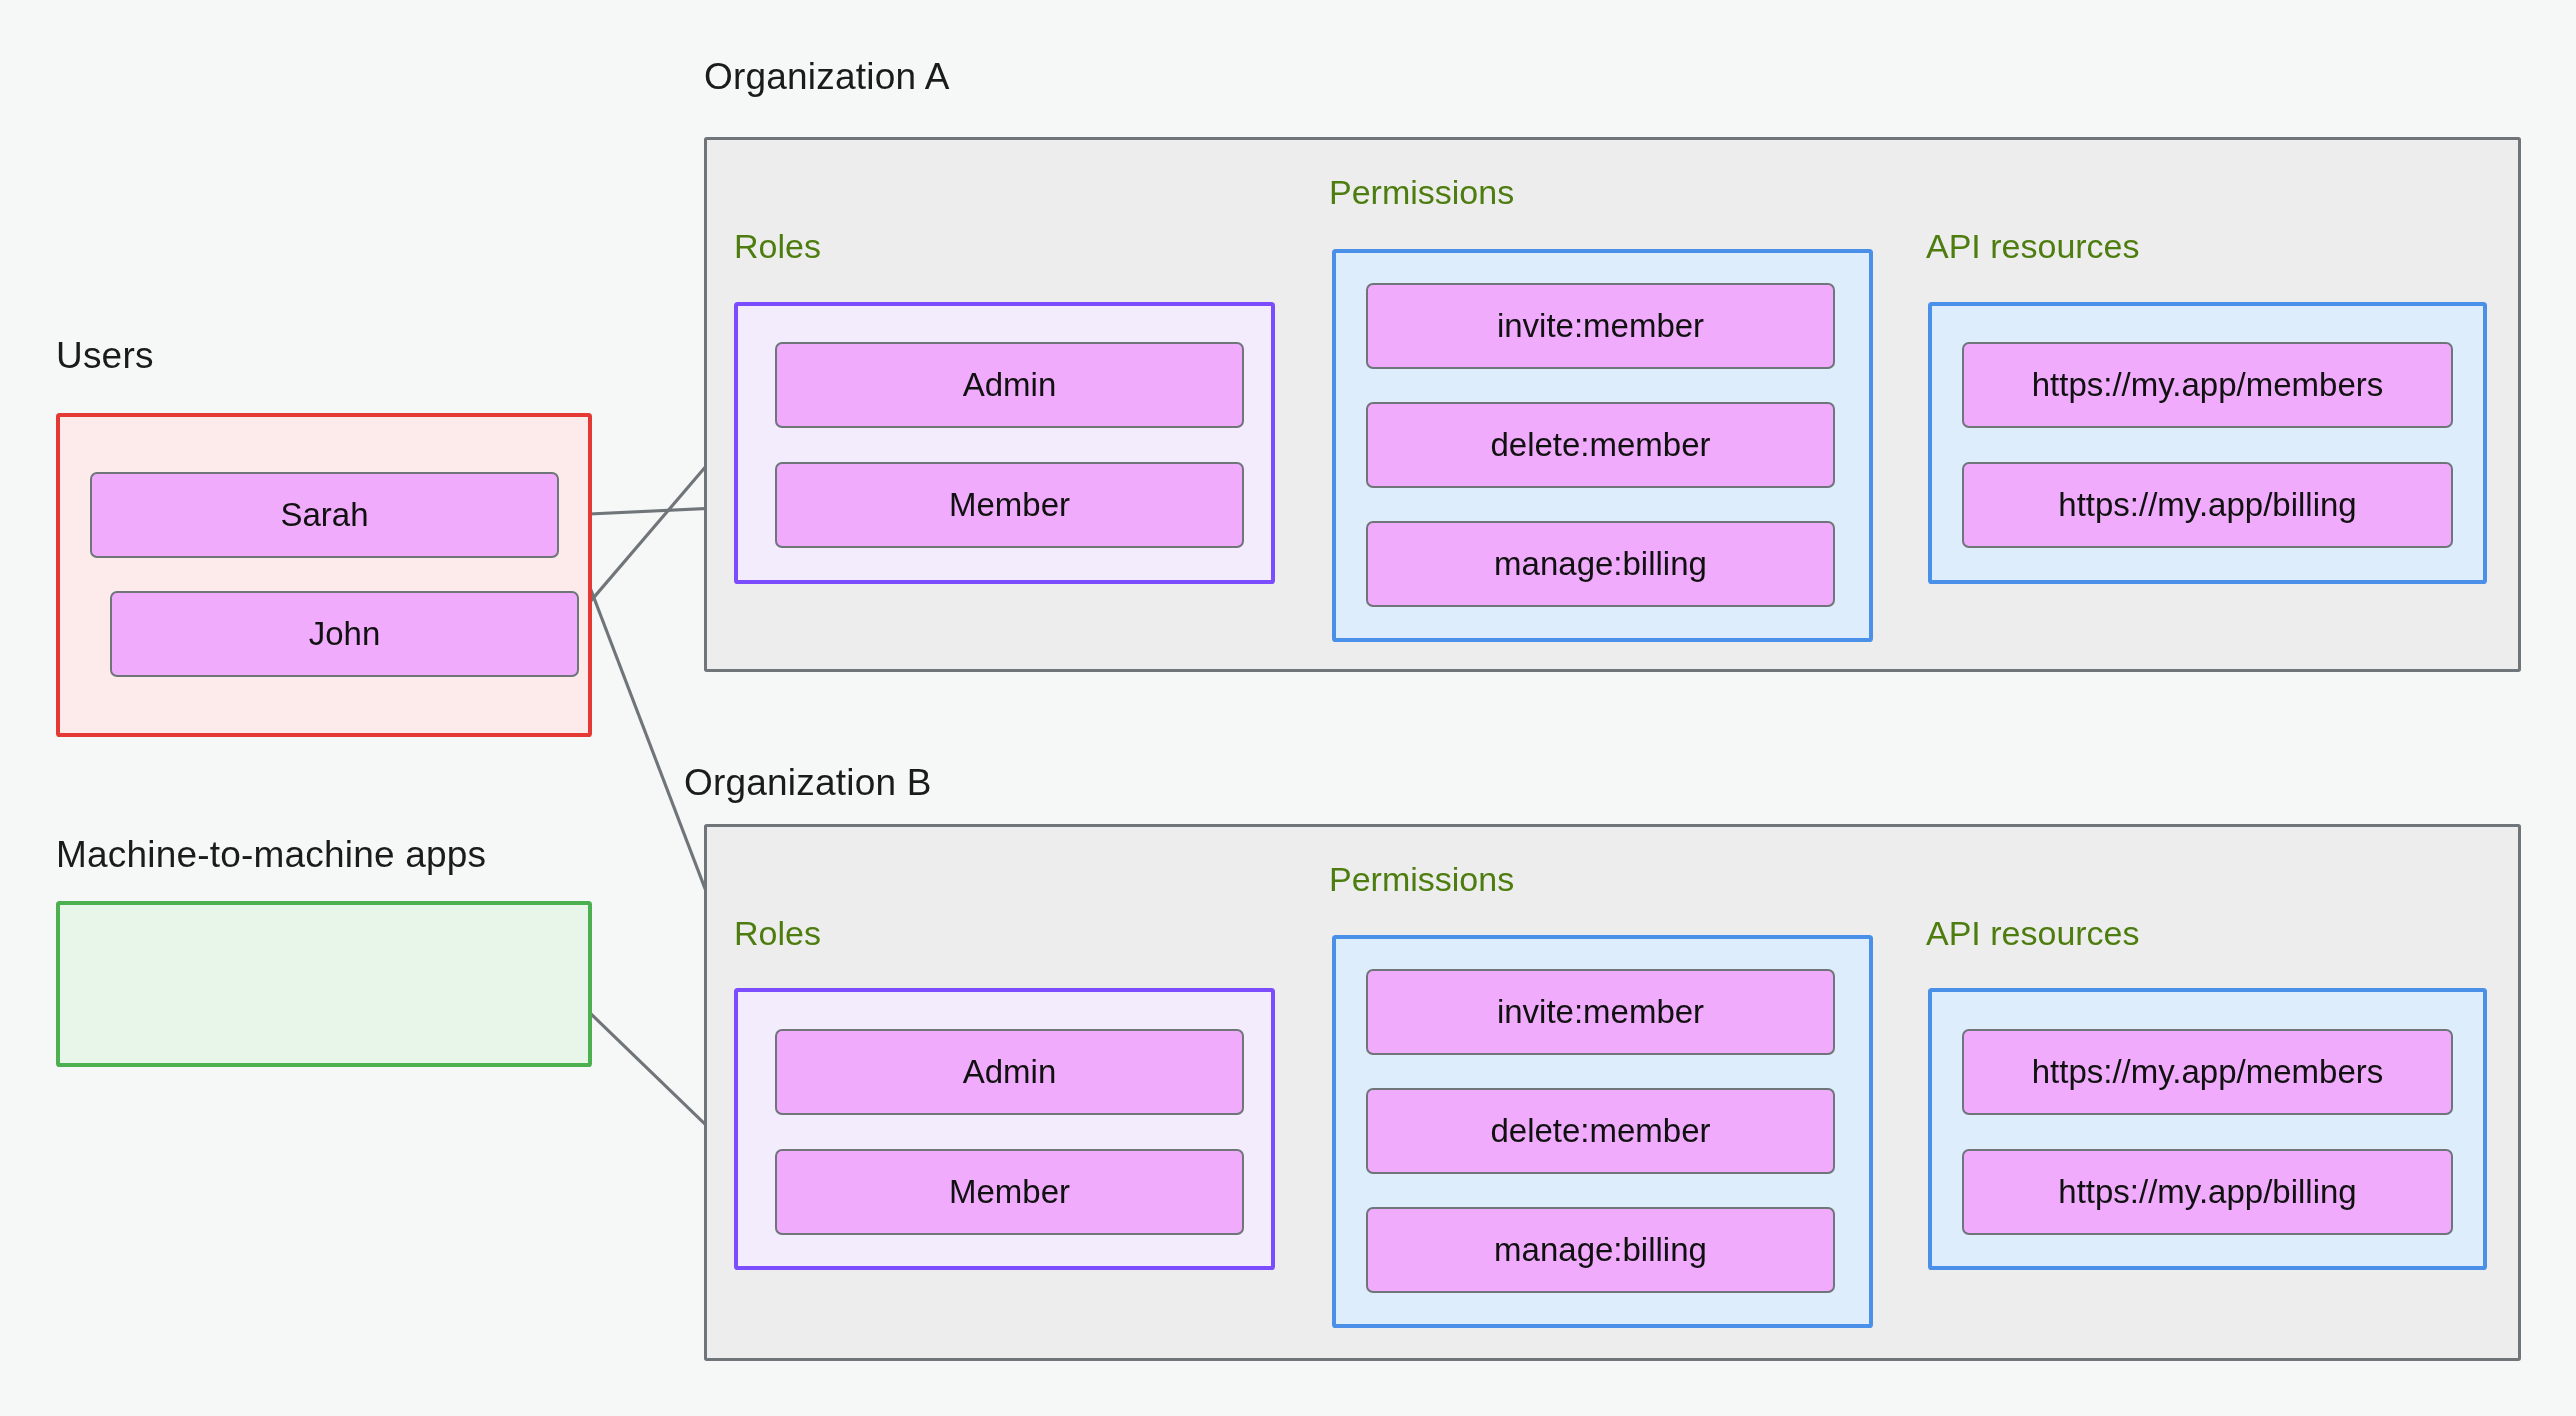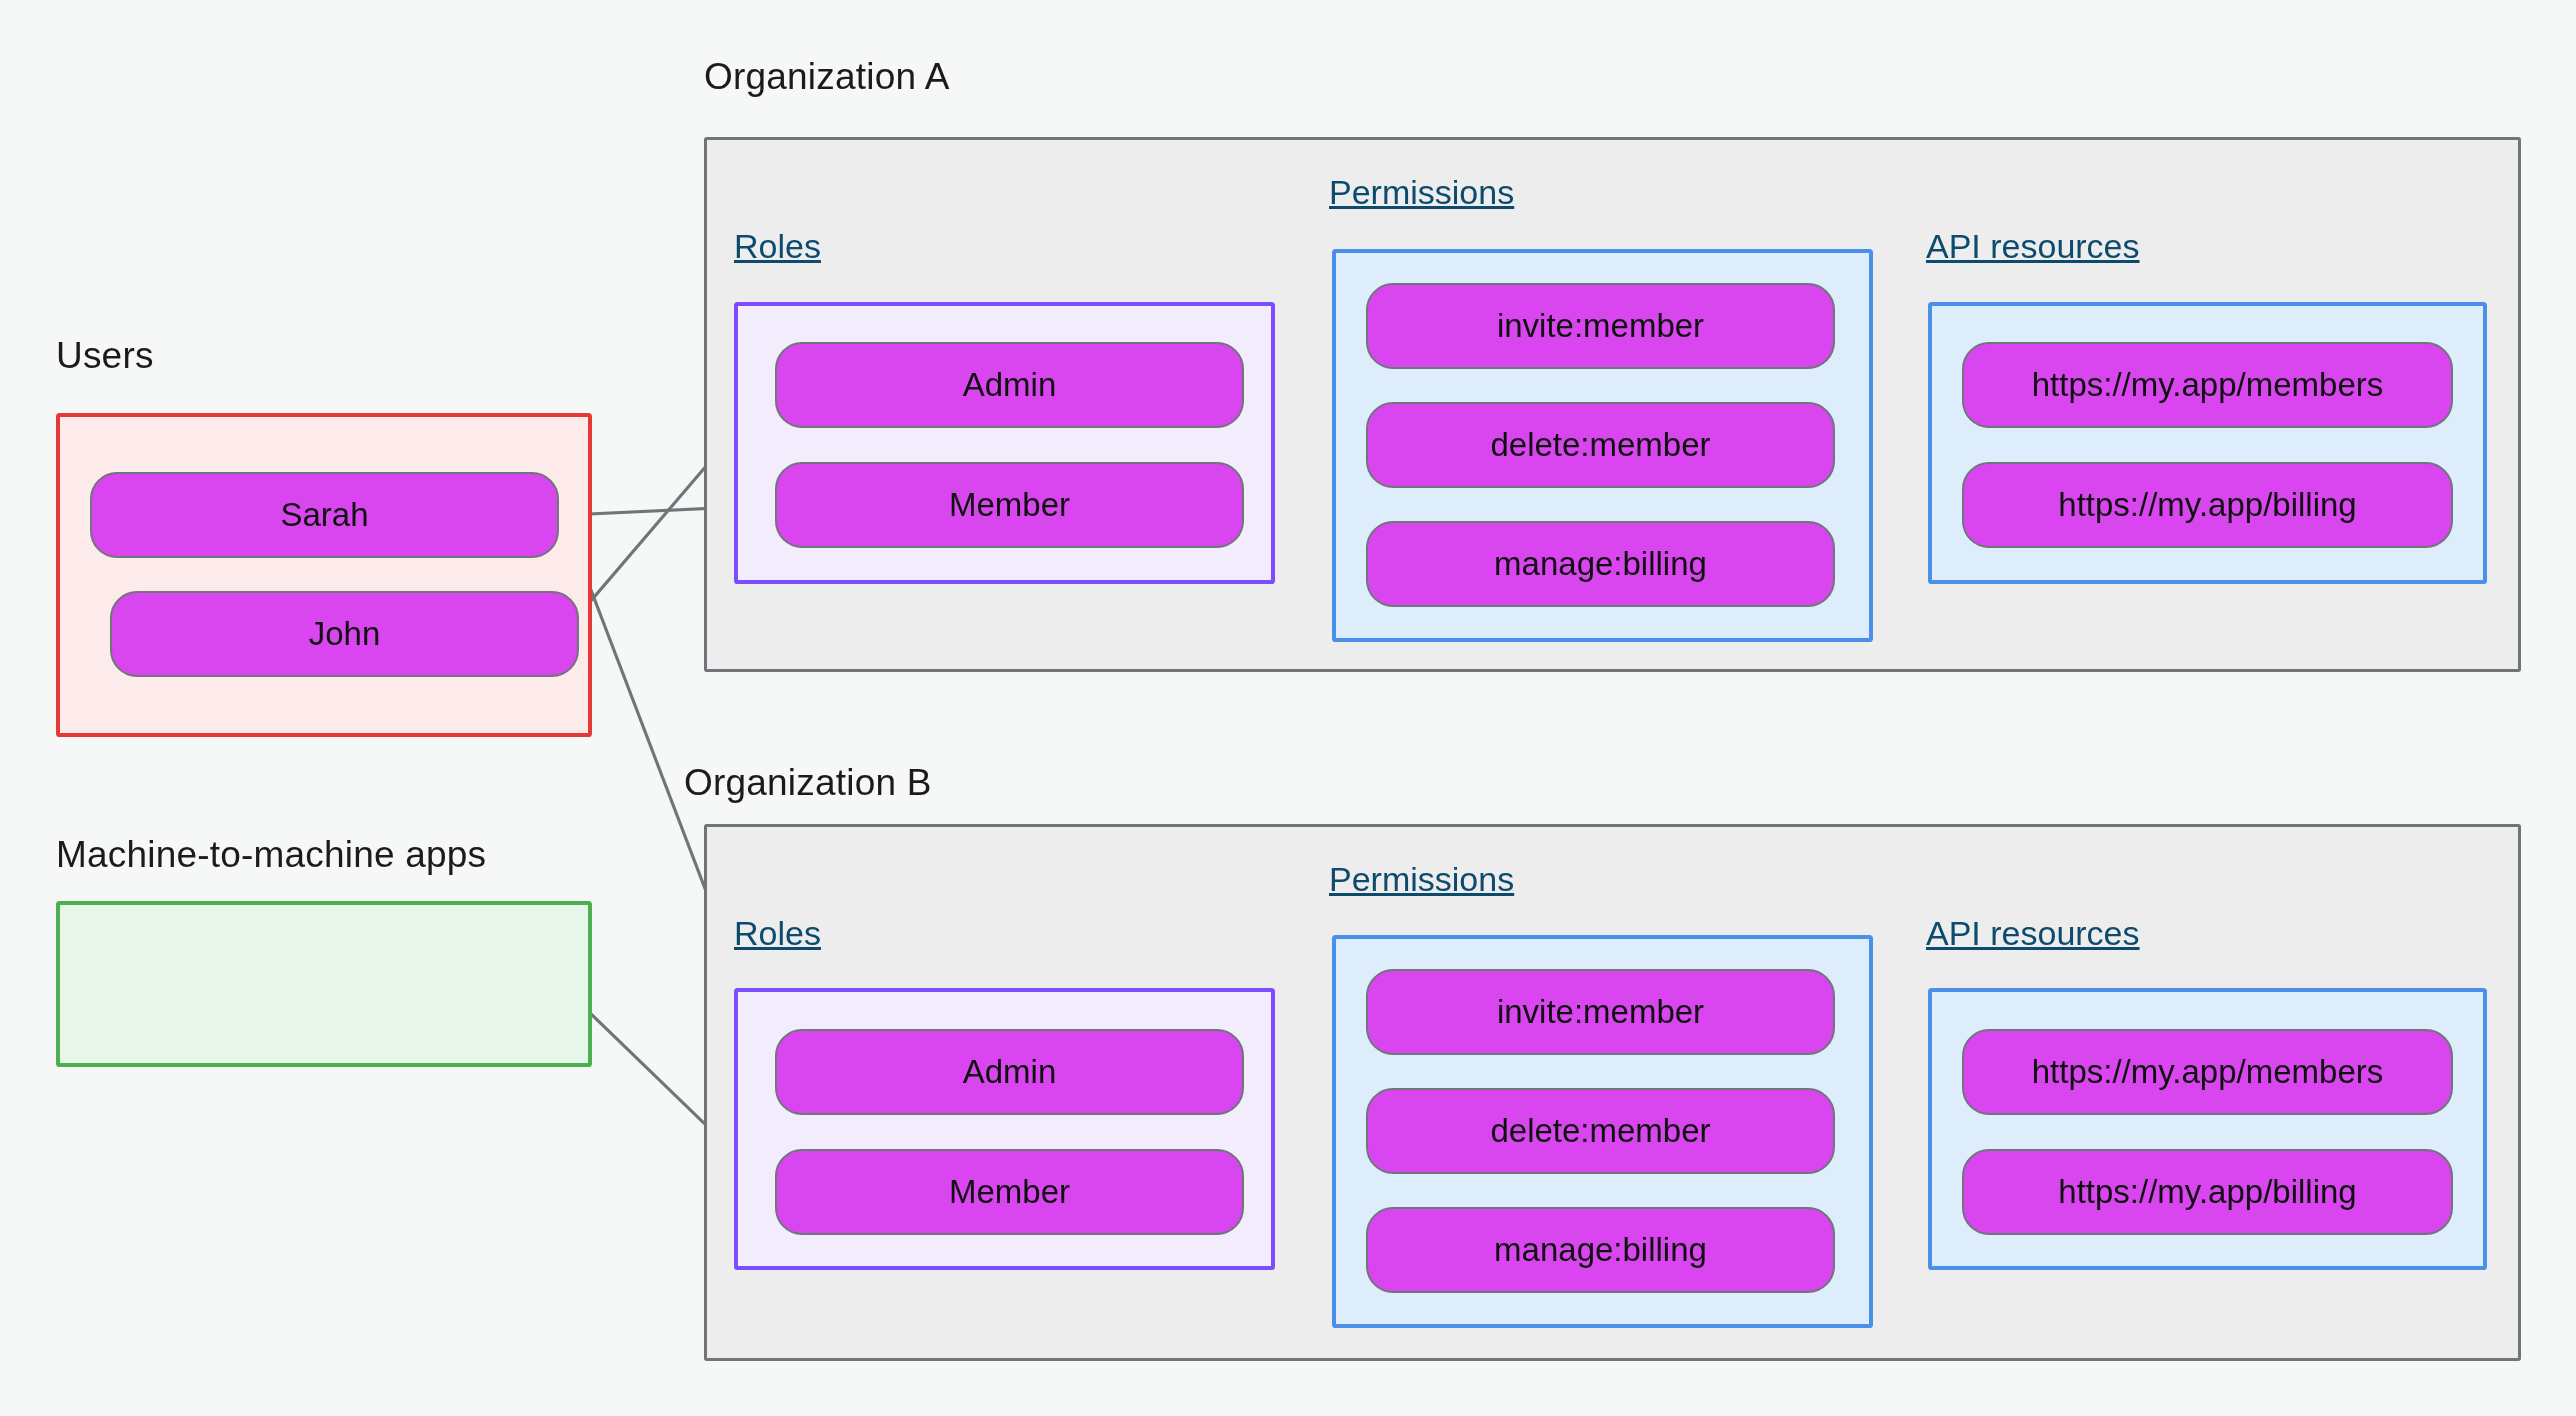--- a/index.html
+++ b/index.html
@@ -16,23 +16,22 @@
   .sec-title{
     position:absolute;
     font-size:37px;
     color:#1b1b1b;
     white-space:nowrap;
     letter-spacing:0.2px;
   }
   .grp-title{
     position:absolute;
     font-size:34px;
-    color:#0c4a6e;
+    color:#4d7c0f;
     white-space:nowrap;
-    text-decoration:underline;
   }
 
   .box{position:absolute;box-sizing:border-box;}
 
   .org-box{
     border:3.6px solid #6f7579;
     background:#ededed;
     border-radius:2.7px;
   }
   .users-box{
@@ -57,23 +56,23 @@
   }
   .api-box{
     border:4.5px solid #4a90e8;
     background:#deedfc;
     border-radius:3.6px;
   }
 
   .pill{
     position:absolute;
     box-sizing:border-box;
-    background:#d946ef;
+    background:#f0abfc;
     border:2.7px solid #6f7579;
-    border-radius:27px;
+    border-radius:7px;
     display:flex;
     align-items:center;
     justify-content:center;
     font-size:33px;
     color:#111111;
     white-space:nowrap;
   }
 </style>
 </head>
 <body>

